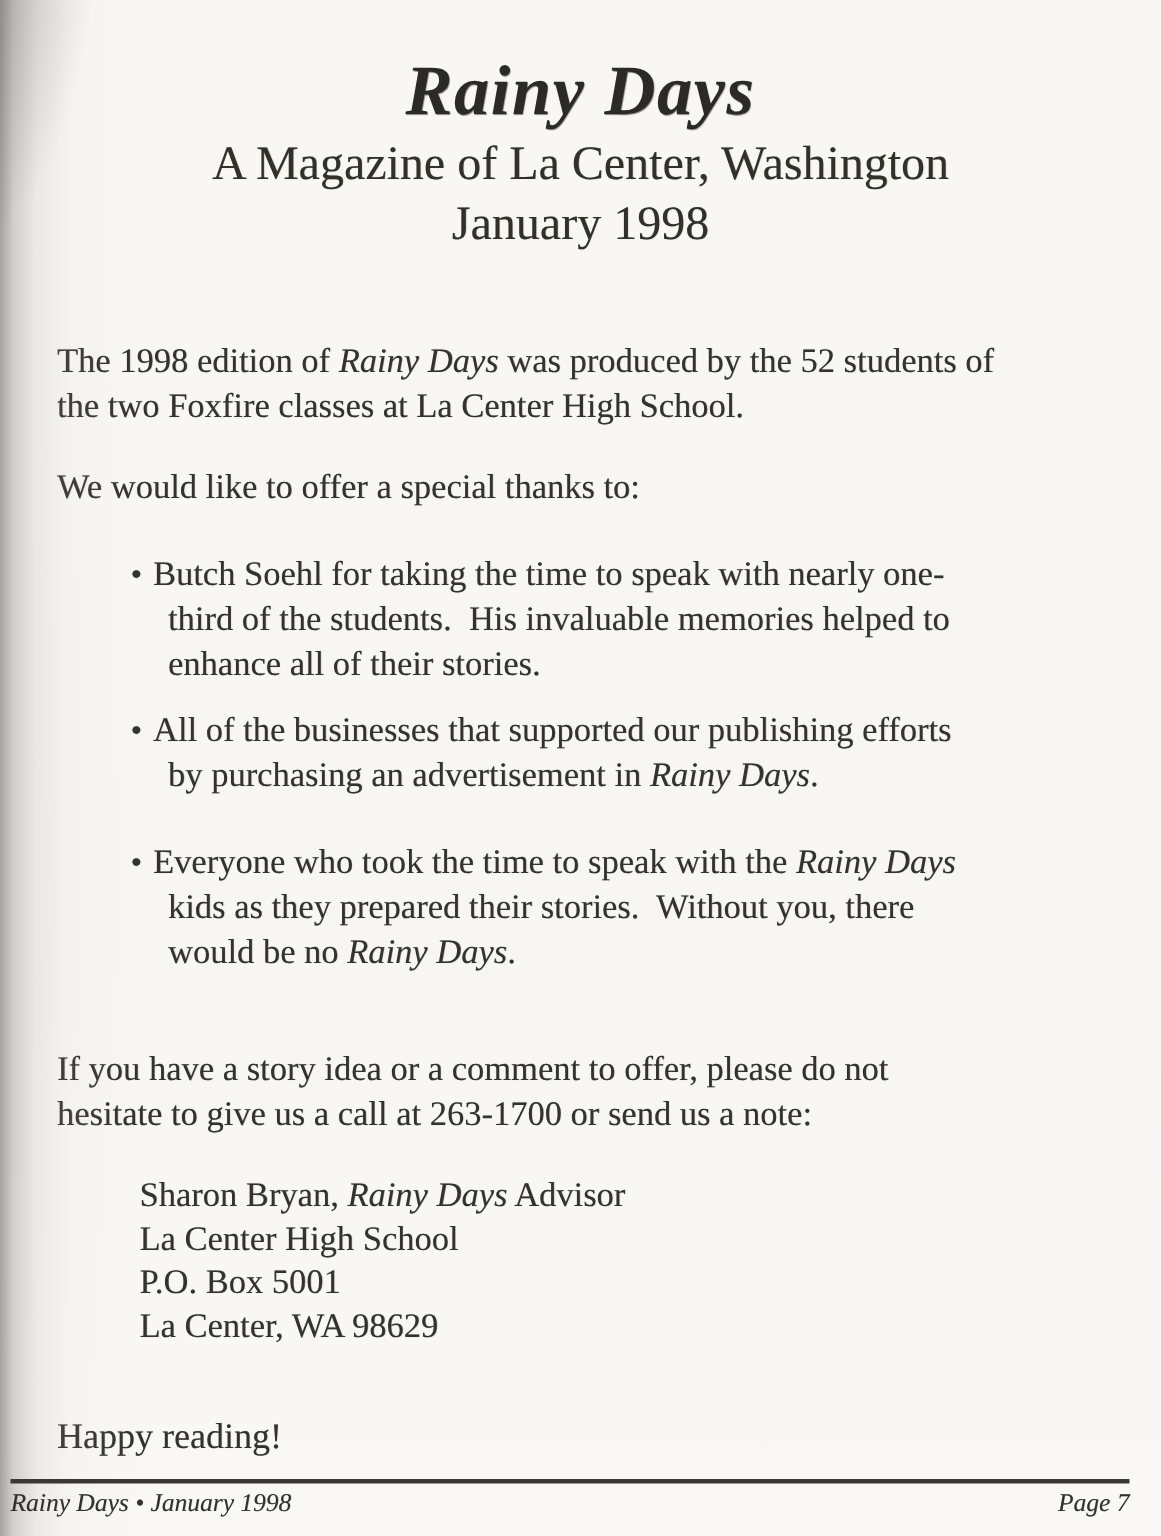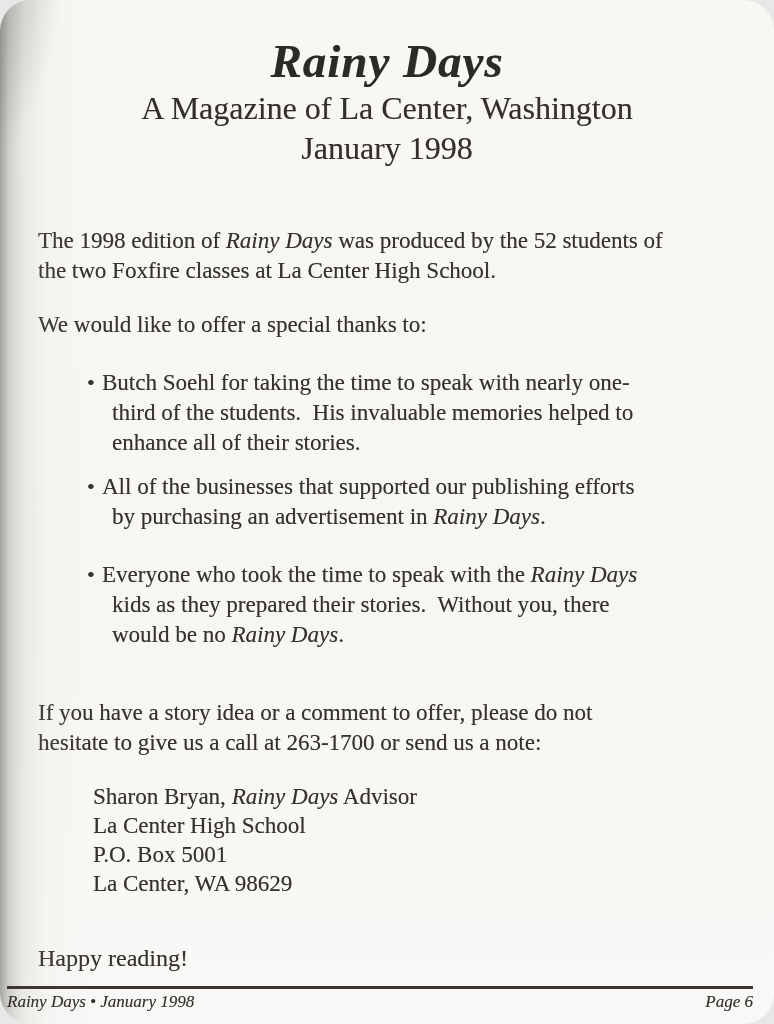--- a/index.html
+++ b/index.html
@@ -7,21 +7,20 @@
     width:774px;height:1024px;
     font-family:"Liberation Serif", serif;
     background:#e9e8e6;
   }
   .page{
     position:relative;
     width:774px;height:1024px;
     overflow:hidden;
     background:linear-gradient(180deg,#f8f7f4 0%,#f7f6f3 60%,#f9f8f6 100%);
     color:#35322d;
-    border-radius:31px;
   }
   
   .scan-shadow{
     position:absolute;inset:0;z-index:5;pointer-events:none;
     background:
       radial-gradient(ellipse 150px 320px at -40px -50px, rgba(60,58,55,0.38), rgba(60,58,55,0) 70%),
       linear-gradient(to right,
         rgba(88,86,82,0.52) 0px,
         rgba(120,118,114,0.30) 9px,
         rgba(165,162,158,0.16) 24px,
@@ -125,17 +124,17 @@
       <div class="line"><span>Sharon Bryan, </span><span class="it">Rainy Days</span><span> Advisor</span></div>
       <div class="line"><span>La Center High School</span></div>
       <div class="line"><span>P.O. Box 5001</span></div>
       <div class="line"><span>La Center, WA 98629</span></div>
     </div>
 
   <div class="closing body-text">Happy reading!</div>
 
   <div class="footer">
     <span>Rainy Days • January 1998</span>
-    <span>Page 6</span>
+    <span>Page 7</span>
   </div>
 
   <div class="scan-shadow"></div>
 </div>
 
 </body></html>

